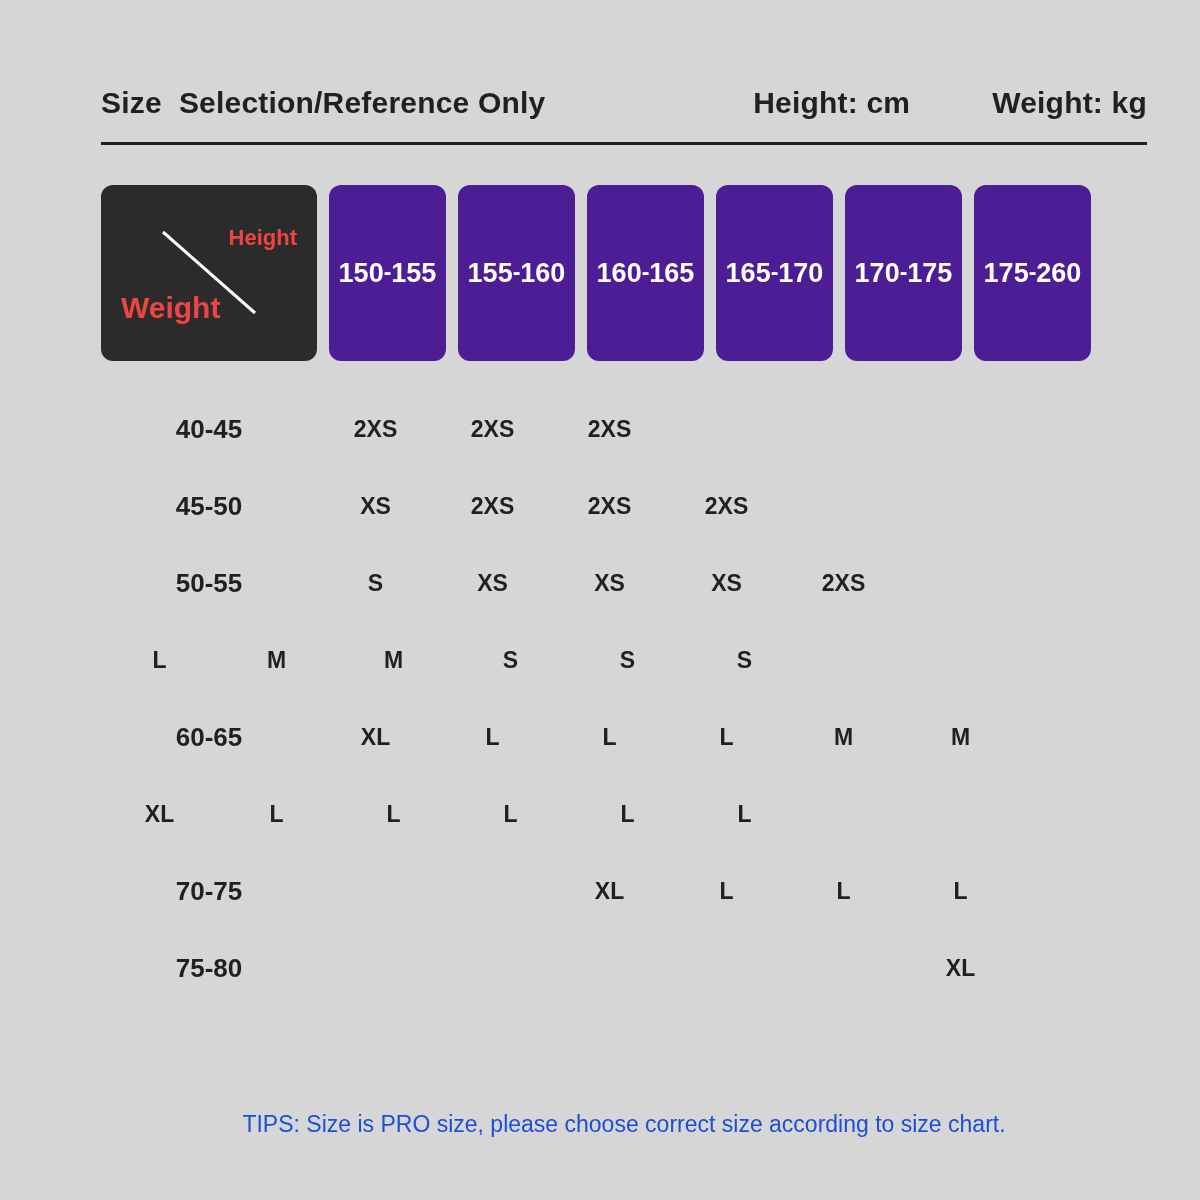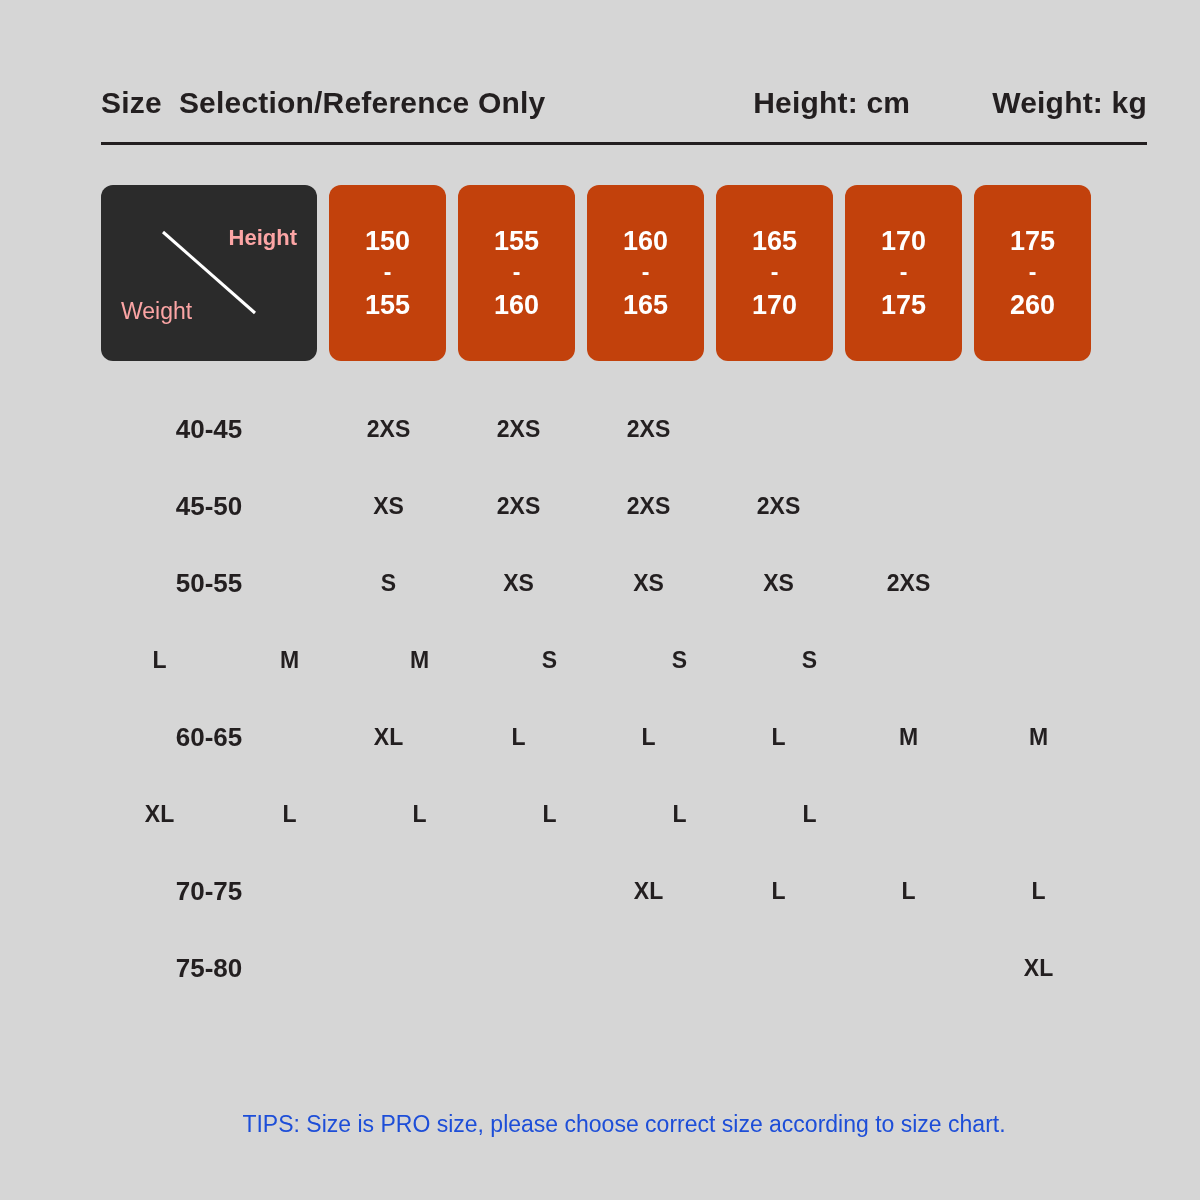--- a/index.html
+++ b/index.html
@@ -56,71 +56,70 @@
     gap: 12px;
     align-items: stretch;
   }
   .corner {
     position: relative;
     width: 216px;
     height: 176px;
     background: #2b2b2b;
     border-radius: 12px;
     flex: none;
-    color: #fca5a5;
+    color: #ef4444;
   }
   .corner .lbl-height {
     position: absolute;
     top: 40px;
     right: 20px;
     font-size: 22px;
     font-weight: bold;
   }
   .corner .lbl-weight {
     position: absolute;
     bottom: 36px;
     left: 20px;
-    font-size: 23px;
-    font-weight: normal;
+    font-size: 30px;
+    font-weight: bold;
   }
   .corner svg {
     position: absolute;
     inset: 0;
     width: 100%;
     height: 100%;
   }
   .hcell {
     width: 117px;
     height: 176px;
-    background: #c2410c;
+    background: #4c1d95;
     border-radius: 12px;
     flex: none;
     color: #ffffff;
     display: flex;
-    flex-direction: column;
     align-items: center;
     justify-content: center;
     font-weight: bold;
     font-size: 27px;
     line-height: 1.42;
   }
   .hcell .dash {
     font-size: 23px;
     line-height: 1.1;
   }
 
   
   .grid {
     margin-top: 30px;
   }
   .row {
     display: flex;
     align-items: center;
     height: 77px;
-    gap: 13px;
+    gap: 0;
   }
   .rowlabel {
     width: 216px;
     flex: none;
     text-align: center;
     font-size: 26px;
     font-weight: bold;
     color: #231f20;
   }
   .cell {

